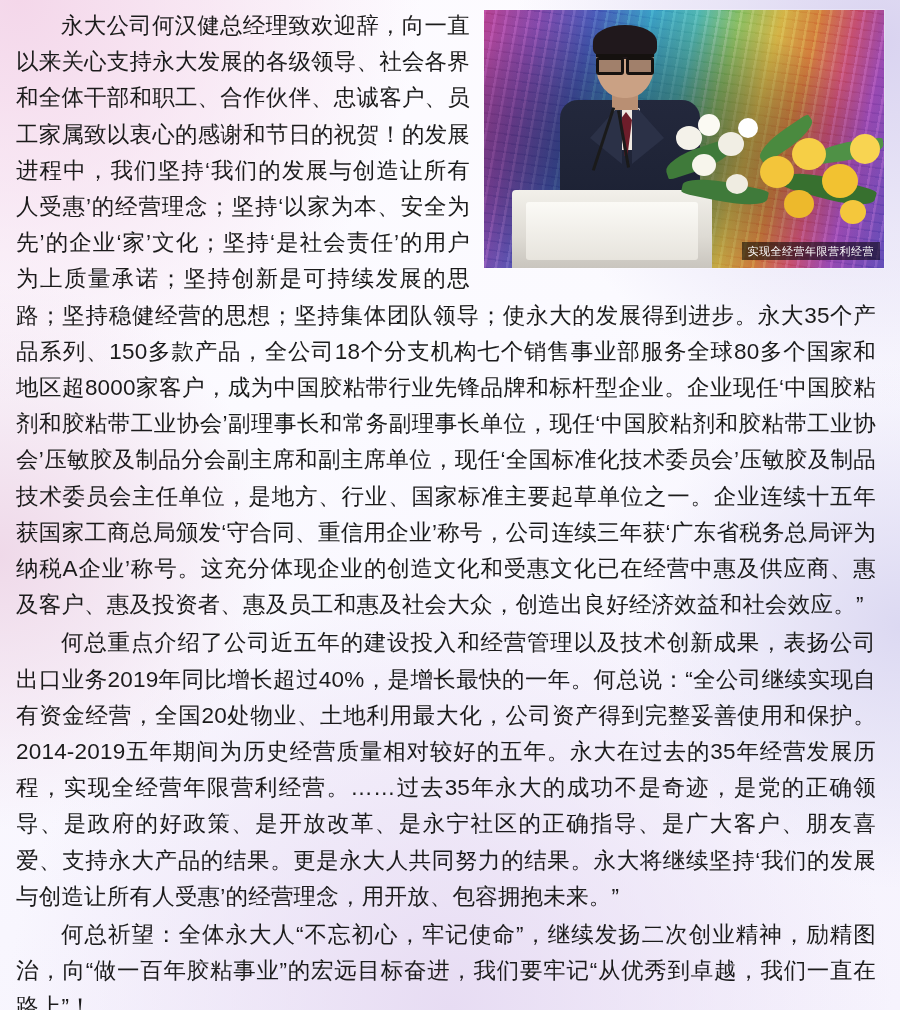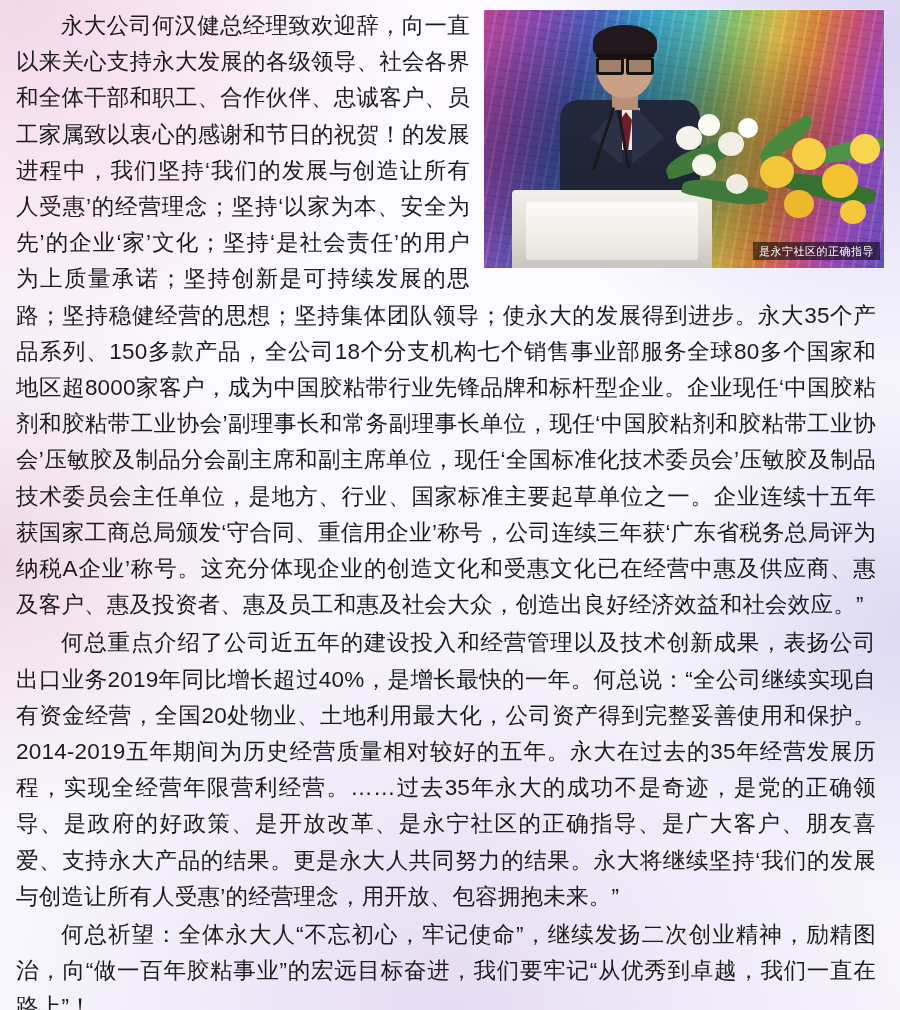--- a/index.html
+++ b/index.html
@@ -253,21 +253,21 @@
         <div class="bloom" style="left:74px; top:10px; width:20px; height:20px; background:#ffffff;"></div>
         <div class="bloom" style="left:96px; top:48px; width:34px; height:32px; background:#f3c53a;"></div>
         <div class="bloom" style="left:128px;top:30px; width:34px; height:32px; background:#f6cf46;"></div>
         <div class="bloom" style="left:158px;top:56px; width:36px; height:34px; background:#f2c231;"></div>
         <div class="bloom" style="left:186px;top:26px; width:30px; height:30px; background:#f8d451;"></div>
         <div class="bloom" style="left:120px;top:82px; width:30px; height:28px; background:#edb92c;"></div>
         <div class="bloom" style="left:62px; top:66px; width:22px; height:20px; background:#efece1;"></div>
         <div class="bloom" style="left:176px;top:92px; width:26px; height:24px; background:#f4c73c;"></div>
       </div>
 
-      <figcaption class="caption-box">是永宁社区的正确指导</figcaption>
+      <figcaption class="caption-box">实现全经营年限营利经营</figcaption>
     </figure>
 
     <p class="para first">永大公司何汉健总经理致欢迎辞，向一直以来关心支持永大发展的各级领导、社会各界和全体干部和职工、合作伙伴、忠诚客户、员工家属致以衷心的感谢和节日的祝贺！的发展进程中，我们坚持‘我们的发展与创造让所有人受惠’的经营理念；坚持‘以家为本、安全为先’的企业‘家’文化；坚持‘是社会责任’的用户为上质量承诺；坚持创新是可持续发展的思路；坚持稳健经营的思想；坚持集体团队领导；使永大的发展得到进步。永大35个产品系列、150多款产品，全公司18个分支机构七个销售事业部服务全球80多个国家和地区超8000家客户，成为中国胶粘带行业先锋品牌和标杆型企业。企业现任‘中国胶粘剂和胶粘带工业协会’副理事长和常务副理事长单位，现任‘中国胶粘剂和胶粘带工业协会’压敏胶及制品分会副主席和副主席单位，现任‘全国标准化技术委员会’压敏胶及制品技术委员会主任单位，是地方、行业、国家标准主要起草单位之一。企业连续十五年获国家工商总局颁发‘守合同、重信用企业’称号，公司连续三年获‘广东省税务总局评为纳税A企业’称号。这充分体现企业的创造文化和受惠文化已在经营中惠及供应商、惠及客户、惠及投资者、惠及员工和惠及社会大众，创造出良好经济效益和社会效应。”</p>
     <p class="para">何总重点介绍了公司近五年的建设投入和经营管理以及技术创新成果，表扬公司出口业务2019年同比增长超过40%，是增长最快的一年。何总说：“全公司继续实现自有资金经营，全国20处物业、土地利用最大化，公司资产得到完整妥善使用和保护。2014-2019五年期间为历史经营质量相对较好的五年。永大在过去的35年经营发展历程，实现全经营年限营利经营。……过去35年永大的成功不是奇迹，是党的正确领导、是政府的好政策、是开放改革、是永宁社区的正确指导、是广大客户、朋友喜爱、支持永大产品的结果。更是永大人共同努力的结果。永大将继续坚持‘我们的发展与创造让所有人受惠’的经营理念，用开放、包容拥抱未来。”</p>
     <p class="para">何总祈望：全体永大人“不忘初心，牢记使命”，继续发扬二次创业精神，励精图治，向“做一百年胶粘事业”的宏远目标奋进，我们要牢记“从优秀到卓越，我们一直在路上”！</p>
 
   </div>
 </div>
 
 </body></html>

